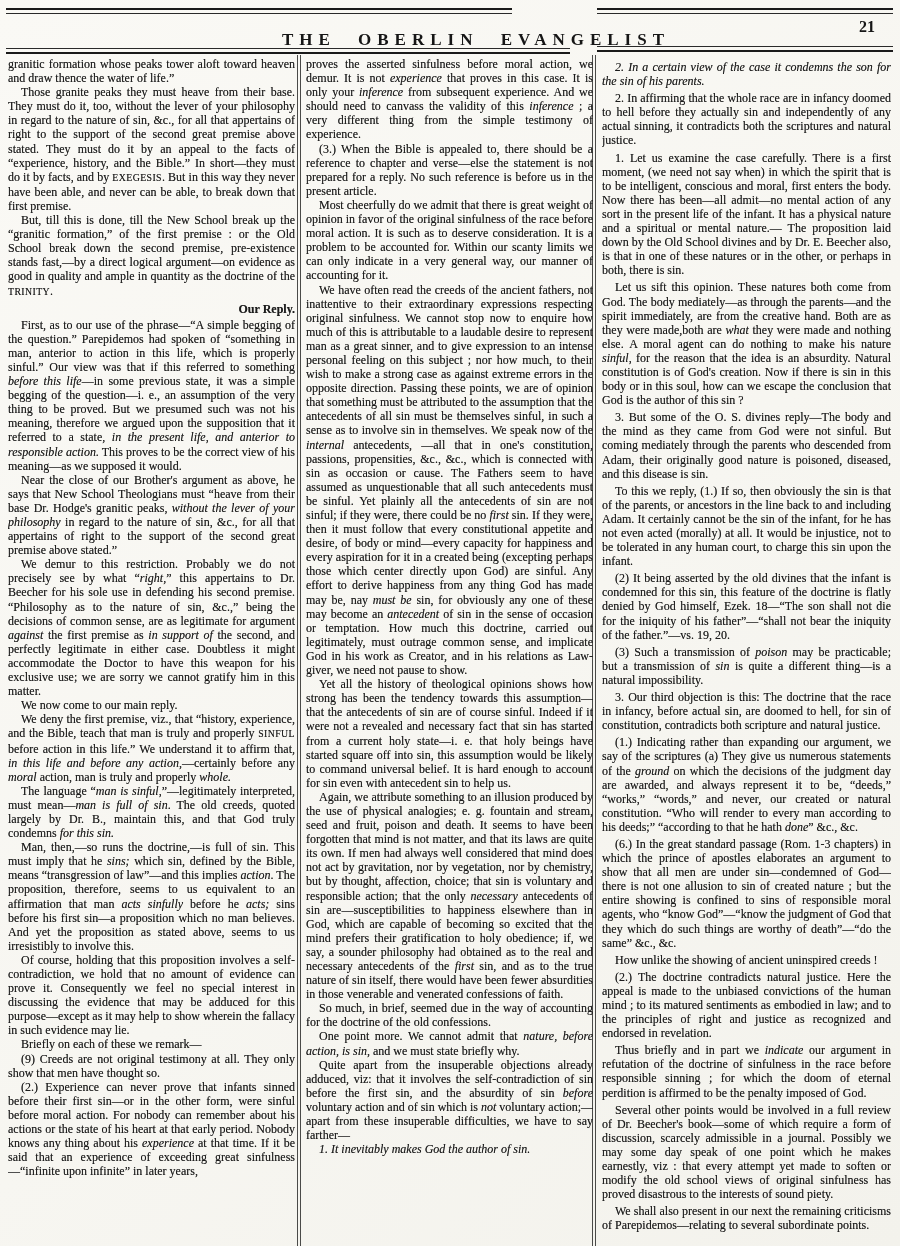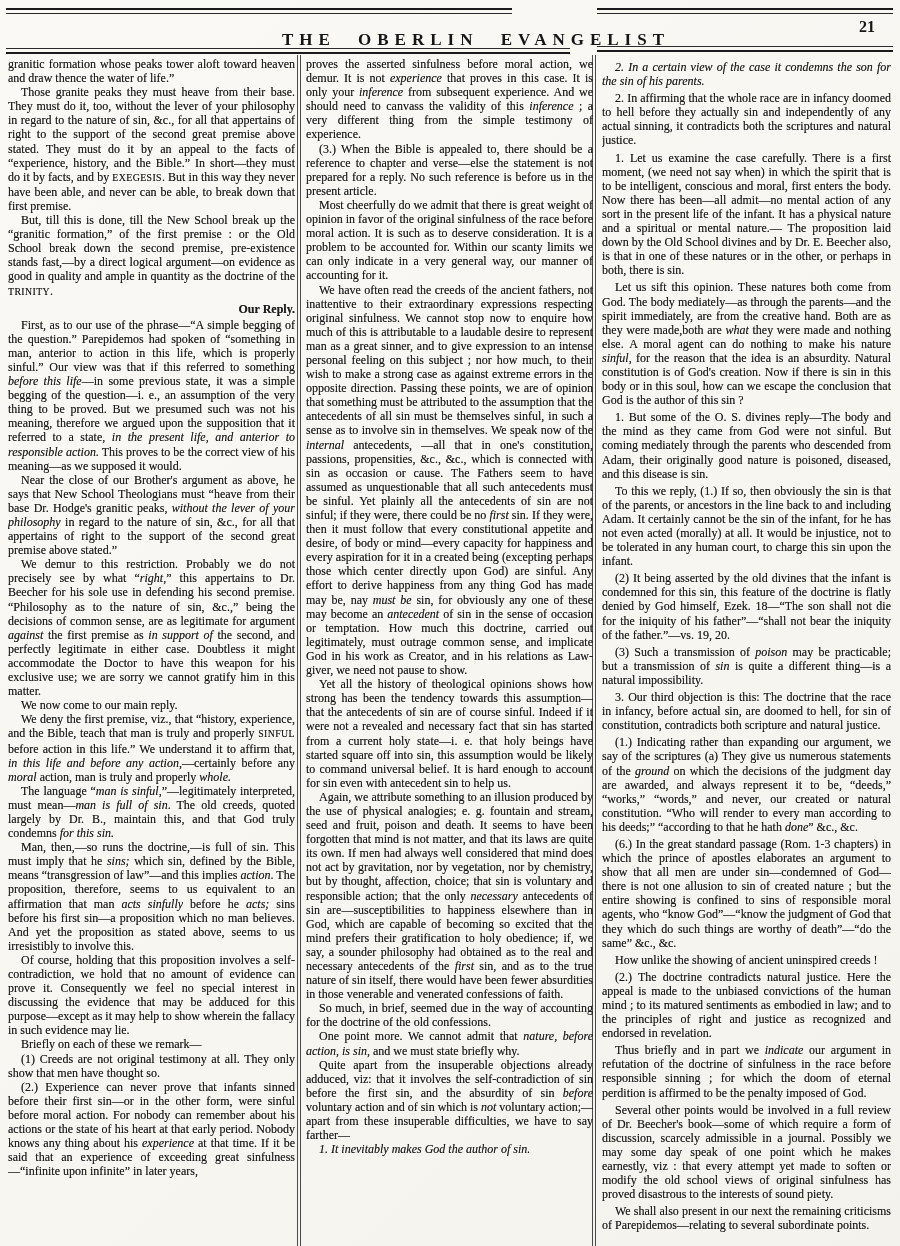--- a/index.html
+++ b/index.html
@@ -65,41 +65,41 @@
       <p class="head">Our Reply.</p>
       <p class="ind">First, as to our use of the phrase—“A simple begging of the question.” Parepidemos had spoken of “something in man, anterior to action in this life, which is properly sinful.” Our view was that if this referred to something <i>before this life</i>—in some previous state, it was a simple begging of the question—i. e., an assumption of the very thing to be proved. But we presumed such was not his meaning, therefore we argued upon the supposition that it referred to a state, <i>in the present life, and anterior to responsible action.</i> This proves to be the correct view of his meaning—as we supposed it would.</p>
       <p class="ind">Near the close of our Brother's argument as above, he says that New School Theologians must “heave from their base Dr. Hodge's granitic peaks, <i>without the lever of your philosophy</i> in regard to the nature of sin, &amp;c., for all that appertains of right to the support of the second great premise above stated.”</p>
       <p class="ind">We demur to this restriction. Probably we do not precisely see by what “<i>right</i>,” this appertains to Dr. Beecher for his sole use in defending his second premise. “Philosophy as to the nature of sin, &amp;c.,” being the decisions of common sense, are as legitimate for argument <i>against</i> the first premise as <i>in support of</i> the second, and perfectly legitimate in either case. Doubtless it might accommodate the Doctor to have this weapon for his exclusive use; we are sorry we cannot gratify him in this matter.</p>
       <p class="ind">We now come to our main reply.</p>
       <p class="ind">We deny the first premise, viz., that “history, experience, and the Bible, teach that man is truly and properly <span class="sc">SINFUL</span> before action in this life.” We understand it to affirm that, <i>in this life and before any action</i>,—certainly before any <i>moral</i> action, man is truly and properly <i>whole.</i></p>
       <p class="ind">The language “<i>man is sinful</i>,”—legitimately interpreted, must mean—<i>man is full of sin</i>. The old creeds, quoted largely by Dr. B., maintain this, and that God truly condemns <i>for this sin.</i></p>
       <p class="ind">Man, then,—so runs the doctrine,—is full of sin. This must imply that he <i>sins;</i> which sin, defined by the Bible, means “transgression of law”—and this implies <i>action</i>. The proposition, therefore, seems to us equivalent to an affirmation that man <i>acts sinfully</i> before he <i>acts;</i> sins before his first sin—a proposition which no man believes. And yet the proposition as stated above, seems to us irresistibly to involve this.</p>
       <p class="ind">Of course, holding that this proposition involves a self-contradiction, we hold that no amount of evidence can prove it. Consequently we feel no special interest in discussing the evidence that may be adduced for this purpose—except as it may help to show wherein the fallacy in such evidence may lie.</p>
       <p class="ind">Briefly on each of these we remark—</p>
-      <p class="ind">(1) Creeds are not original testimony at all. They only show that men have thought so.</p>
+      <p class="ind">(9) Creeds are not original testimony at all. They only show that men have thought so.</p>
       <p class="ind">(2.) Experience can never prove that infants sinned before their first sin—or in the other form, were sinful before moral action. For nobody can remember about his actions or the state of his heart at that early period. Nobody knows any thing about his <i>experience</i> at that time. If it be said that an experience of exceeding great sinfulness—“infinite upon infinite” in later years,</p>
     </div>
   <div id="col2" class="col">
       <p class="cont">proves the asserted sinfulness before moral action, we demur. It is not <i>experience</i> that proves in this case. It is only your <i>inference</i> from subsequent experience. And we should need to canvass the validity of this <i>inference</i> ; a very different thing from the simple testimony of experience.</p>
       <p class="ind">(3.) When the Bible is appealed to, there should be a reference to chapter and verse—else the statement is not prepared for a reply. No such reference is before us in the present article.</p>
       <p class="ind">Most cheerfully do we admit that there is great weight of opinion in favor of the original sinfulness of the race before moral action. It is such as to deserve consideration. It is a problem to be accounted for. Within our scanty limits we can only indicate in a very general way, our manner of accounting for it.</p>
       <p class="ind">We have often read the creeds of the ancient fathers, not inattentive to their extraordinary expressions respecting original sinfulness. We cannot stop now to enquire how much of this is attributable to a laudable desire to represent man as a great sinner, and to give expression to an intense personal feeling on this subject ; nor how much, to their wish to make a strong case as against extreme errors in the opposite direction. Passing these points, we are of opinion that something must be attributed to the assumption that the antecedents of all sin must be themselves sinful, in such a sense as to involve sin in themselves. We speak now of the <i>internal</i> antecedents, —all that in one's constitution, passions, propensities, &amp;c., &amp;c., which is connected with sin as occasion or cause. The Fathers seem to have assumed as unquestionable that all such antecedents must be sinful. Yet plainly all the antecedents of sin are not sinful; if they were, there could be no <i>first</i> sin. If they were, then it must follow that every constitutional appetite and desire, of body or mind—every capacity for happiness and every aspiration for it in a created being (excepting perhaps those which center directly upon God) are sinful. Any effort to derive happiness from any thing God has made may be, nay <i>must be</i> sin, for obviously any one of these may become an <i>antecedent</i> of sin in the sense of occasion or temptation. How much this doctrine, carried out legitimately, must outrage common sense, and implicate God in his work as Creator, and in his relations as Law-giver, we need not pause to show.</p>
       <p class="ind">Yet all the history of theological opinions shows how strong has been the tendency towards this assumption—that the antecedents of sin are of course sinful. Indeed if it were not a revealed and necessary fact that sin has started from a current holy state—i. e. that holy beings have started square off into sin, this assumption would be likely to command universal belief. It is hard enough to account for sin even with antecedent sin to help us.</p>
       <p class="ind">Again, we attribute something to an illusion produced by the use of physical analogies; e. g. fountain and stream, seed and fruit, poison and death. It seems to have been forgotten that mind is not matter, and that its laws are quite its own. If men had always well considered that mind does not act by gravitation, nor by vegetation, nor by chemistry, but by thought, affection, choice; that sin is voluntary and responsible action; that the only <i>necessary</i> antecedents of sin are—susceptibilities to happiness elsewhere than in God, which are capable of becoming so excited that the mind prefers their gratification to holy obedience; if, we say, a sounder philosophy had obtained as to the real and necessary antecedents of the <i>first</i> sin, and as to the true nature of sin itself, there would have been fewer absurdities in those venerable and venerated confessions of faith.</p>
       <p class="ind">So much, in brief, seemed due in the way of accounting for the doctrine of the old confessions.</p>
       <p class="ind">One point more. We cannot admit that <i>nature, before action, is sin</i>, and we must state briefly why.</p>
       <p class="ind">Quite apart from the insuperable objections already adduced, viz: that it involves the self-contradiction of sin before the first sin, and the absurdity of sin <i>before</i> voluntary action and of sin which is <i>not</i> voluntary action;—apart from these insuperable difficulties, we have to say farther—</p>
       <p class="ital">1. It inevitably makes God the author of sin.</p>
     </div>
   <div id="col3" class="col">
       <p class="ital">2. In a certain view of the case it condemns the son for the sin of his parents.</p>
       <p class="ind">2. In affirming that the whole race are in infancy doomed to hell before they actually sin and independently of any actual sinning, it contradicts both the scriptures and natural justice.</p>
       <p class="ind">1. Let us examine the case carefully. There is a first moment, (we need not say when) in which the spirit that is to be intelligent, conscious and moral, first enters the body. Now there has been—all admit—no mental action of any sort in the present life of the infant. It has a physical nature and a spiritual or mental nature.— The proposition laid down by the Old School divines and by Dr. E. Beecher also, is that in one of these natures or in the other, or perhaps in both, there is sin.</p>
       <p class="ind">Let us sift this opinion. These natures both come from God. The body mediately—as through the parents—and the spirit immediately, are from the creative hand. Both are as they were made,both are <i>what</i> they were made and nothing else. A moral agent can do nothing to make his nature <i>sinful</i>, for the reason that the idea is an absurdity. Natural constitution is of God's creation. Now if there is sin in this body or in this soul, how can we escape the conclusion that God is the author of this sin ?</p>
-      <p class="ind">1. But some of the O. S. divines reply—The body and the mind as they came from God were not sinful. But coming mediately through the parents who descended from Adam, their originally good nature is poisoned, diseased, and this disease is sin.</p>
+      <p class="ind">3. But some of the O. S. divines reply—The body and the mind as they came from God were not sinful. But coming mediately through the parents who descended from Adam, their originally good nature is poisoned, diseased, and this disease is sin.</p>
       <p class="ind">To this we reply, (1.) If so, then obviously the sin is that of the parents, or ancestors in the line back to and including Adam. It certainly cannot be the sin of the infant, for he has not even acted (morally) at all. It would be injustice, not to be tolerated in any human court, to charge this sin upon the infant.</p>
       <p class="ind">(2) It being asserted by the old divines that the infant is condemned for this sin, this feature of the doctrine is flatly denied by God himself, Ezek. 18—“The son shall not die for the iniquity of his father”—“shall not bear the iniquity of the father.”—vs. 19, 20.</p>
       <p class="ind">(3) Such a transmission of <i>poison</i> may be practicable; but a transmission of <i>sin</i> is quite a different thing—is a natural impossibility.</p>
       <p class="ind">3. Our third objection is this: The doctrine that the race in infancy, before actual sin, are doomed to hell, for sin of constitution, contradicts both scripture and natural justice.</p>
       <p class="ind">(1.) Indicating rather than expanding our argument, we say of the scriptures (a) They give us numerous statements of the <i>ground</i> on which the decisions of the judgment day are awarded, and always represent it to be, “deeds,” “works,” “words,” and never, our created or natural constitution. “Who will render to every man according to his deeds;” “according to that he hath <i>done</i>” &amp;c., &amp;c.</p>
       <p class="ind">(6.) In the great standard passage (Rom. 1-3 chapters) in which the prince of apostles elaborates an argument to show that all men are under sin—condemned of God—there is not one allusion to sin of created nature ; but the entire showing is confined to sins of responsible moral agents, who “know God”—“know the judgment of God that they which do such things are worthy of death”—“do the same” &amp;c., &amp;c.</p>
       <p class="ind">How unlike the showing of ancient uninspired creeds !</p>
       <p class="ind">(2.) The doctrine contradicts natural justice. Here the appeal is made to the unbiased convictions of the human mind ; to its matured sentiments as embodied in law; and to the principles of right and justice as recognized and endorsed in revelation.</p>
       <p class="ind">Thus briefly and in part we <i>indicate</i> our argument in refutation of the doctrine of sinfulness in the race before responsible sinning ; for which the doom of eternal perdition is affirmed to be the penalty imposed of God.</p>
       <p class="ind">Several other points would be involved in a full review of Dr. Beecher's book—some of which require a form of discussion, scarcely admissible in a journal. Possibly we may some day speak of one point which he makes earnestly, viz : that every attempt yet made to soften or modify the old school views of original sinfulness has proved disastrous to the interests of sound piety.</p>

